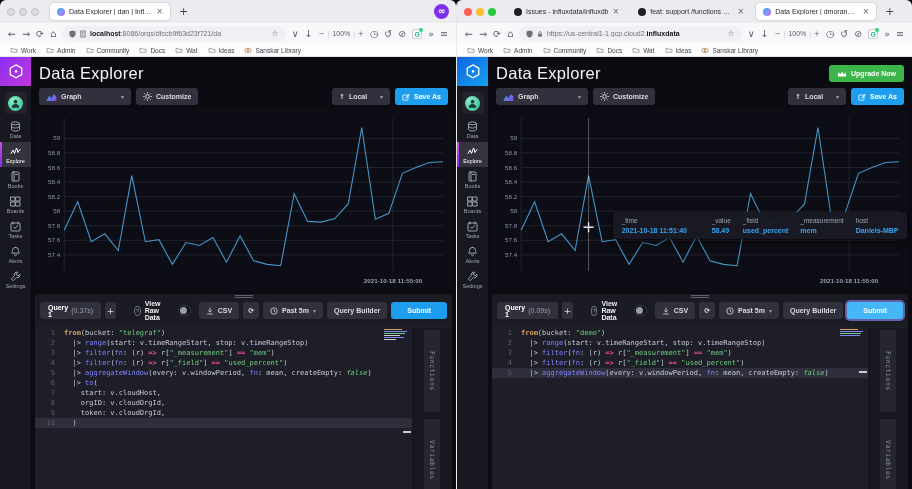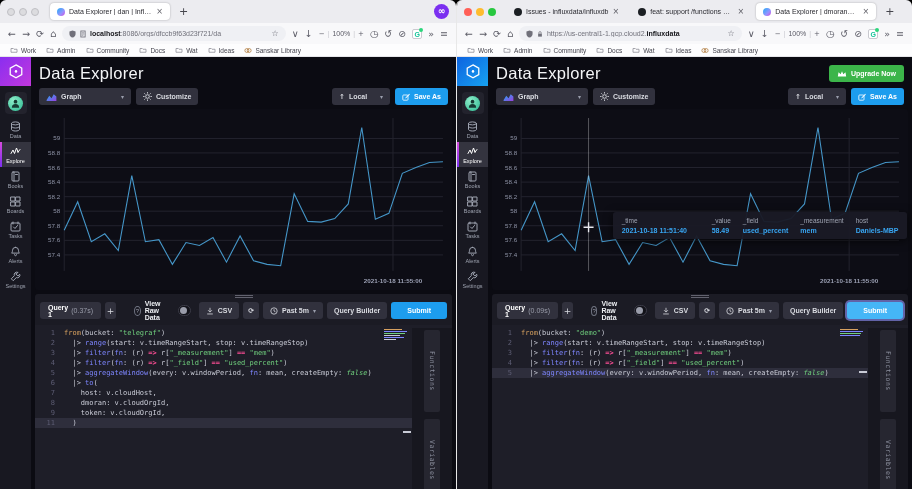--- a/index.html
+++ b/index.html
@@ -76,21 +76,21 @@
   .qmark{width:10px;height:10px;border:1px solid #6f7380;border-radius:50%;color:#9a9daa;font-size:6px;display:flex;align-items:center;justify-content:center;font-weight:normal}
   .toggle{width:21px;height:11px;background:#121219;border:1px solid #3c3c48;border-radius:6px;position:relative}
   .toggle::after{content:"";position:absolute;left:1px;top:1px;width:7px;height:7px;border-radius:50%;background:#9a9daa}
   .btn-submit{padding:0 16px}
   .editor{flex:1;position:relative;background:#1e1e28;font-family:"DejaVu Sans Mono",monospace;font-size:7px;line-height:10px;padding-top:3px;display:flex;min-height:0;overflow:hidden}
   .code{flex:1;min-width:0}
   .code-line{display:flex;height:10px;align-items:center;white-space:pre}
   .code-line.hl{background:#2e2e3c}
   .ln{width:20px;text-align:right;color:#5d5d74;margin-right:9px;flex:none}
   .tk-fn{color:#7e86ff;font-weight:normal}
-  .tk-kw2{color:#d7a15f;font-weight:normal}
+  .tk-kw2{color:#d7a15f;font-weight:bold}
   .tk-str{color:#6fce7d}
   .tk-bool{color:#6fce7d;font-style:italic}
   .tk-op{color:#ff4d96;font-weight:bold}
   .tk-pl{color:#c9cbd6}
   .rail{width:40px;flex:none;background:#17171f;display:flex;flex-direction:column;align-items:center;padding-top:2px;gap:7px}
   .vtab{writing-mode:vertical-rl;background:#262630;color:#8f93a2;font-size:6.5px;height:82px;width:16px;display:flex;align-items:center;justify-content:center;border-radius:2px;letter-spacing:.5px}
   .minimap{position:absolute;top:4px;right:42px;width:26px;display:flex;flex-direction:column;gap:1px}
   .minimap i{display:block;height:1px}
   .cursor-marker{position:absolute;width:8px;height:2px;background:#c9cbd6;right:41px}
   .icon-svg{flex:none;display:block}
@@ -367,22 +367,22 @@
             </div>
         </div>
         <div class="editor">
           <div class="code">
               <div class="code-line"><span class="ln">1</span><span class="tk-kw2">from</span><span class="tk-pl">(bucket: </span><span class="tk-str">"telegraf"</span><span class="tk-pl">)</span></div>
               <div class="code-line"><span class="ln">2</span><span class="tk-pl">  |&gt; </span><span class="tk-fn">range</span><span class="tk-pl">(start: v.timeRangeStart, stop: v.timeRangeStop)</span></div>
               <div class="code-line"><span class="ln">3</span><span class="tk-pl">  |&gt; </span><span class="tk-fn">filter</span><span class="tk-pl">(</span><span class="tk-fn">fn</span><span class="tk-pl">: (r) </span><span class="tk-op">=&gt;</span><span class="tk-pl"> r[</span><span class="tk-str">"_measurement"</span><span class="tk-pl">] </span><span class="tk-op">==</span><span class="tk-pl"> </span><span class="tk-str">"mem"</span><span class="tk-pl">)</span></div>
               <div class="code-line"><span class="ln">4</span><span class="tk-pl">  |&gt; </span><span class="tk-fn">filter</span><span class="tk-pl">(</span><span class="tk-fn">fn</span><span class="tk-pl">: (r) </span><span class="tk-op">=&gt;</span><span class="tk-pl"> r[</span><span class="tk-str">"_field"</span><span class="tk-pl">] </span><span class="tk-op">==</span><span class="tk-pl"> </span><span class="tk-str">"used_percent"</span><span class="tk-pl">)</span></div>
               <div class="code-line"><span class="ln">5</span><span class="tk-pl">  |&gt; </span><span class="tk-fn">aggregateWindow</span><span class="tk-pl">(every: v.windowPeriod, </span><span class="tk-fn">fn</span><span class="tk-pl">: mean, createEmpty: </span><span class="tk-bool">false</span><span class="tk-pl">)</span></div>
               <div class="code-line"><span class="ln">6</span><span class="tk-pl">  |&gt; </span><span class="tk-fn">to</span><span class="tk-pl">(</span></div>
-              <div class="code-line"><span class="ln">7</span><span class="tk-pl">    host: v.cloudHost,</span></div>
-              <div class="code-line"><span class="ln">8</span><span class="tk-pl">    dmoran: v.cloudOrgId,</span></div>
+              <div class="code-line"><span class="ln">7</span><span class="tk-pl">    start: v.cloudHost,</span></div>
+              <div class="code-line"><span class="ln">8</span><span class="tk-pl">    orgID: v.cloudOrgId,</span></div>
               <div class="code-line"><span class="ln">9</span><span class="tk-pl">    token: v.cloudOrgId,</span></div>
               <div class="code-line hl"><span class="ln">11</span><span class="tk-pl">  )</span></div>
             </div>
           <div class="rail">
             <div class="vtab">Functions</div>
             <div class="vtab">Variables</div>
           </div>
           <div class="minimap">
               <i style="background:#d7a15f;width:70%"></i>
               <i style="background:#7e86ff;width:90%"></i>

